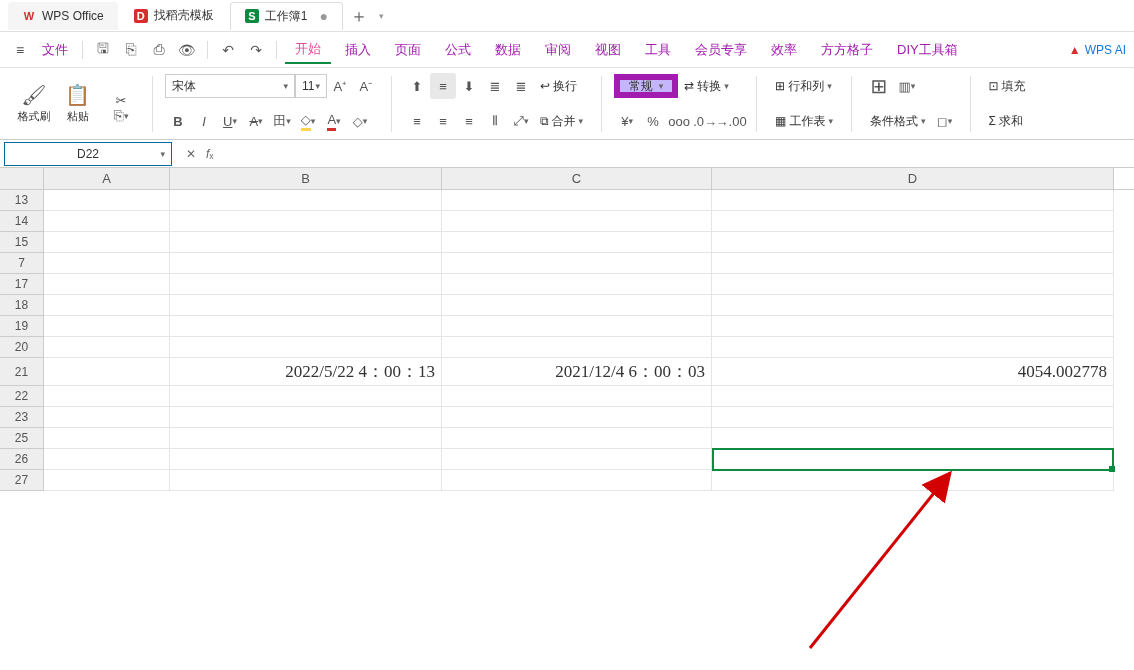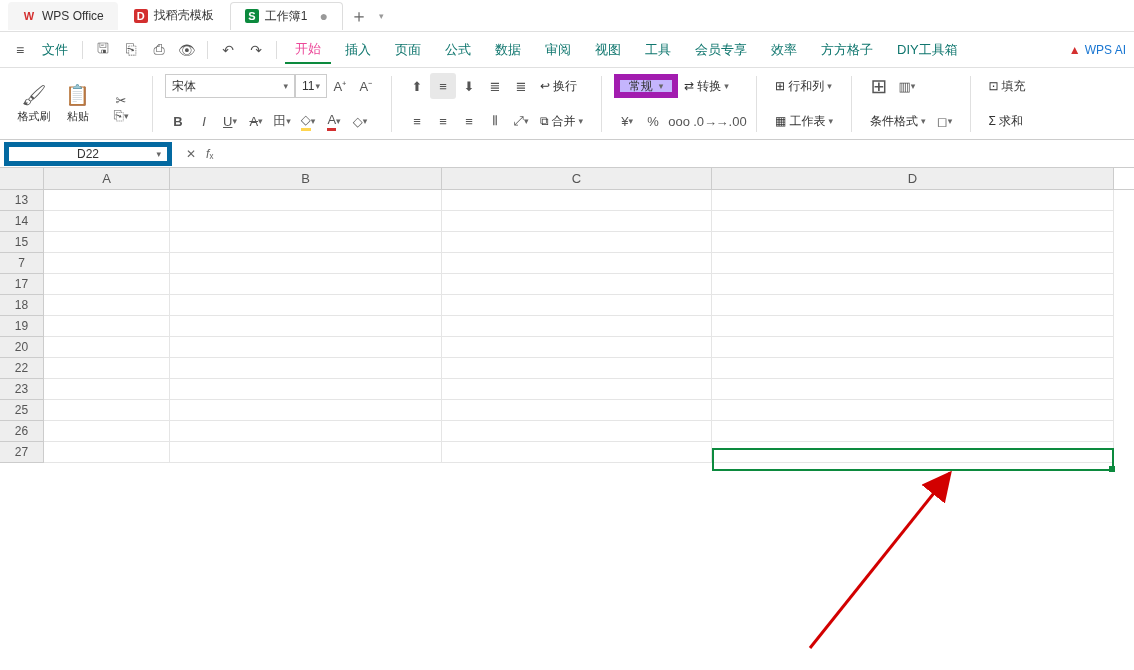--- a/index.html
+++ b/index.html
@@ -14,42 +14,42 @@
 .tab-icon.wps { color: #d32f2f; }
 .tab-icon.template { background: #d32f2f; color: #fff; border-radius: 2px; }
 .tab-icon.sheet { background: #0c8a3e; color: #fff; border-radius: 2px; }
 .tab-mod { color: #999; font-size: 14px; margin-left: 6px; }
 .newtab { width: 28px; height: 28px; display: flex; align-items: center; justify-content: center; font-size: 18px; color: #666; cursor: pointer; }
 
 
 .menubar { height: 36px; display: flex; align-items: center; border-bottom: 1px solid #e0e0e0; padding: 0 8px; gap: 4px; }
 .menubar .qbtn { width: 24px; height: 24px; display: flex; align-items: center; justify-content: center; color: #555; cursor: pointer; font-size: 14px; }
 .menubar .sep { width: 1px; height: 18px; background: #ddd; margin: 0 4px; }
-.menu-item { padding: 4px 10px; cursor: pointer; color: #0f766e; font-size: 13px; }
+.menu-item { padding: 4px 10px; cursor: pointer; color: #a21caf; font-size: 13px; }
 .menu-item.active { color: #ec4899; border-bottom: 2px solid #0c8a3e; }
 .wps-ai { margin-left: auto; display: flex; align-items: center; gap: 4px; color: #1976d2; font-weight: 500; }
 
 
 .ribbon { height: 72px; display: flex; align-items: center; border-bottom: 1px solid #ccc; padding: 4px 8px; background: #fff; }
 .rgroup { display: flex; flex-direction: column; justify-content: space-between; height: 100%; padding: 0 6px; }
 .rgroup.row { flex-direction: row; align-items: center; gap: 4px; }
 .rsep { width: 1px; height: 56px; background: #e0e0e0; margin: 0 6px; }
 .bigbtn { display: flex; flex-direction: column; align-items: center; justify-content: center; gap: 2px; width: 40px; cursor: pointer; font-size: 11px; }
 .bigbtn .ico { font-size: 20px; color: #555; }
 .smbtn { width: 26px; height: 26px; display: flex; align-items: center; justify-content: center; cursor: pointer; color: #555; font-size: 13px; border-radius: 3px; }
 .rrow { display: flex; align-items: center; height: 28px; }
 .font-sel { width: 130px; height: 24px; border: 1px solid #ccc; padding: 2px 6px; font-size: 12px; background: #fff; display: flex; align-items: center; justify-content: space-between; }
 .size-sel { width: 32px; height: 24px; border: 1px solid #ccc; padding: 2px 6px; font-size: 12px; background: #fff; display: flex; align-items: center; justify-content: space-between; }
 .combo { height: 24px; border: 6px solid #a21caf; padding: 2px 6px; font-size: 12px; background: #c4b5fd; display: flex; align-items: center; justify-content: center; gap: 6px; }
 .dd { font-size: 9px; color: #666; }
 .lbl-btn { display: flex; align-items: center; gap: 3px; padding: 2px 6px; cursor: pointer; font-size: 12px; }
 
 
 .fbar { height: 28px; display: flex; align-items: center; border-bottom: 1px solid #ccc; }
-.namebox { width: 168px; height: 24px; margin: 0 4px; border: 5px solid #0369a1; display: flex; align-items: center; justify-content: center; position: relative; font-size: 12px; }
+.namebox { width: 168px; height: 24px; margin: 0 4px; border: 1px solid #0369a1; display: flex; align-items: center; justify-content: center; position: relative; font-size: 12px; }
 .namebox .dd { position: absolute; right: 6px; }
 .fx-area { flex: 1; display: flex; align-items: center; gap: 10px; padding-left: 10px; }
 .fx-ico { color: #666; cursor: pointer; }
 
 
 .grid { position: relative; background: #fff; }
 .colhdrs { display: flex; height: 22px; border-bottom: 1px solid #ccc; }
 .corner { width: 44px; border-right: 1px solid #ccc; background: #eee; }
 .colh { border-right: 1px solid #ccc; background: #eee; display: flex; align-items: center; justify-content: center; color: #555; font-size: 13px; }
 .row { display: flex; height: 21px; }
@@ -343,20 +343,27 @@
         <div class="cell cC"></div>
         <div class="cell cD"></div>
       </div>
       <div class="row">
         <div class="rowh">20</div>
         <div class="cell cA"></div>
         <div class="cell cB"></div>
         <div class="cell cC"></div>
         <div class="cell cD"></div>
       </div>
+      <div class="row row21">
+        <div class="rowh">21</div>
+        <div class="cell cA"></div>
+        <div class="cell cB">2022/5/22 4：00：13</div>
+        <div class="cell cC">2021/12/4 6：00：03</div>
+        <div class="cell cD">4054.002778</div>
+      </div>
       <div class="row">
         <div class="rowh">22</div>
         <div class="cell cA"></div>
         <div class="cell cB"></div>
         <div class="cell cC"></div>
         <div class="cell cD"></div>
       </div>
       <div class="row">
         <div class="rowh">23</div>
         <div class="cell cA"></div>

